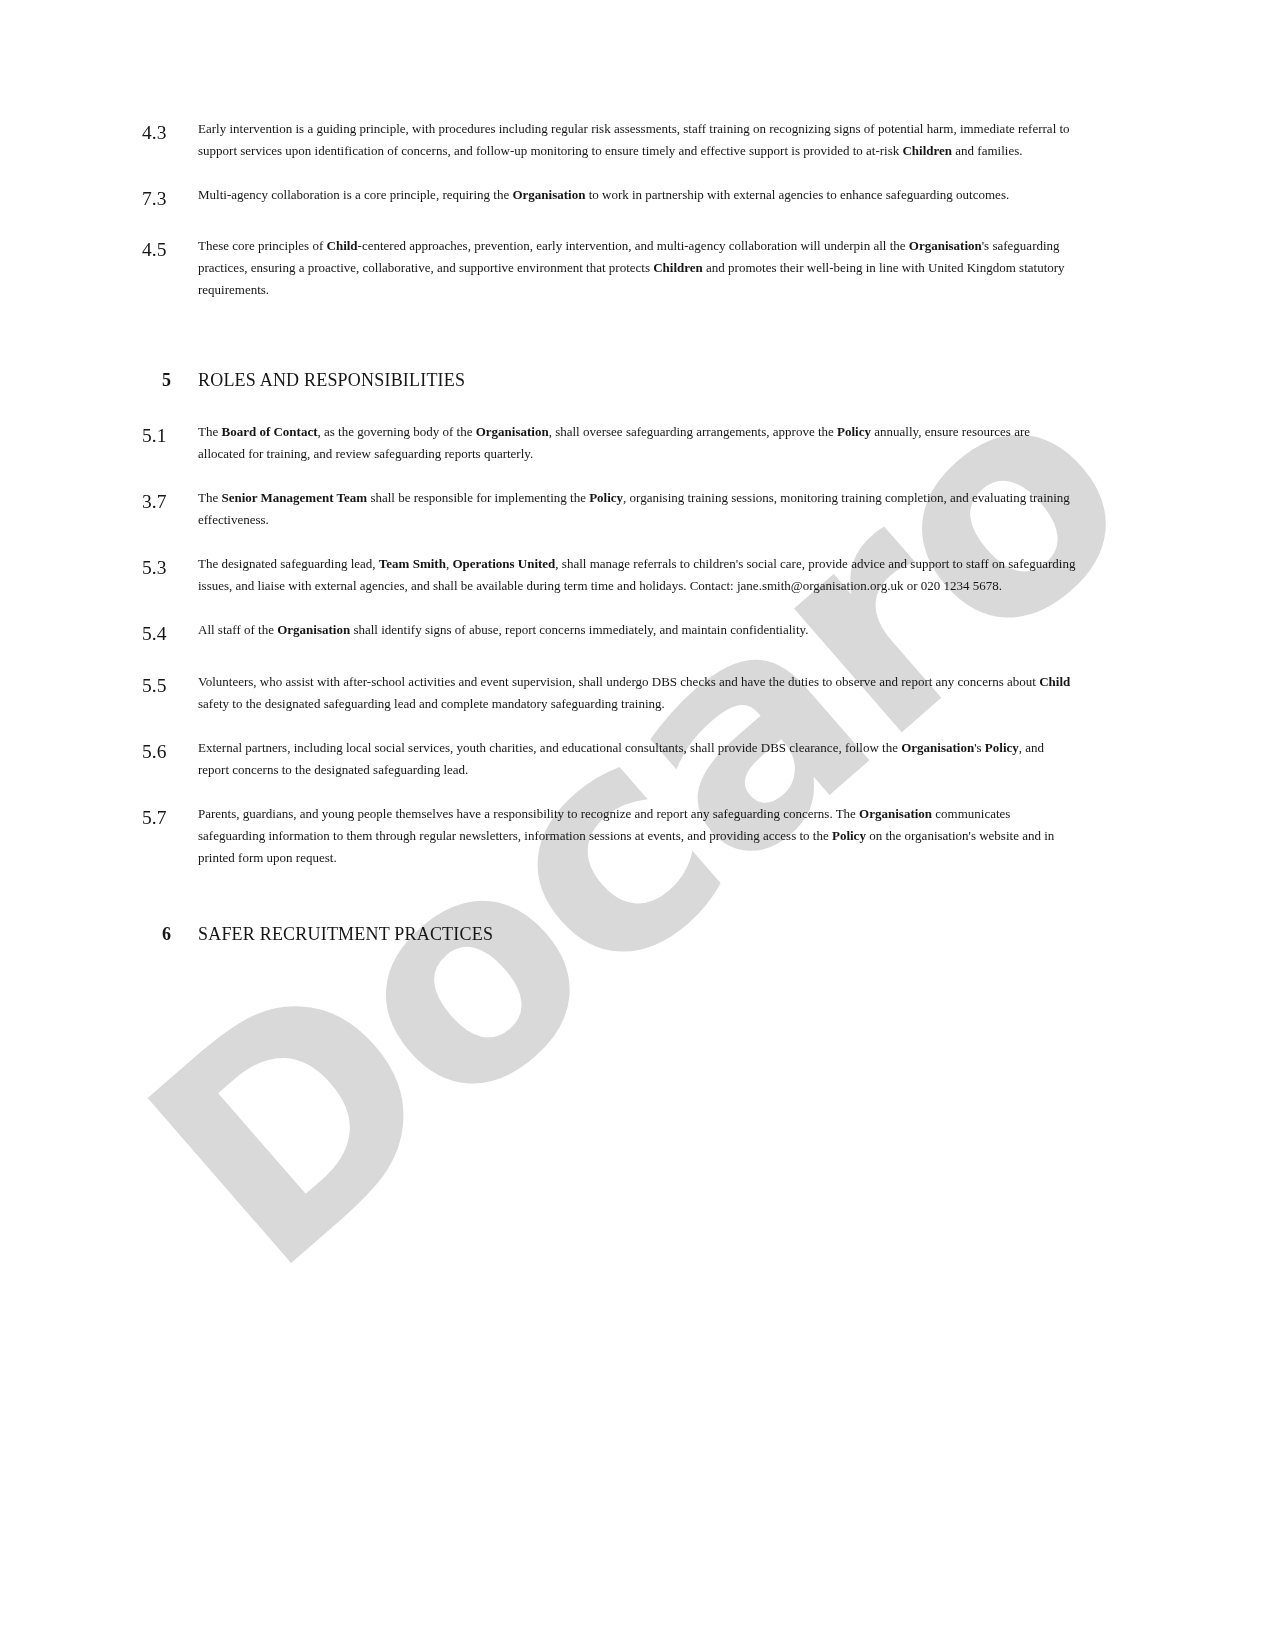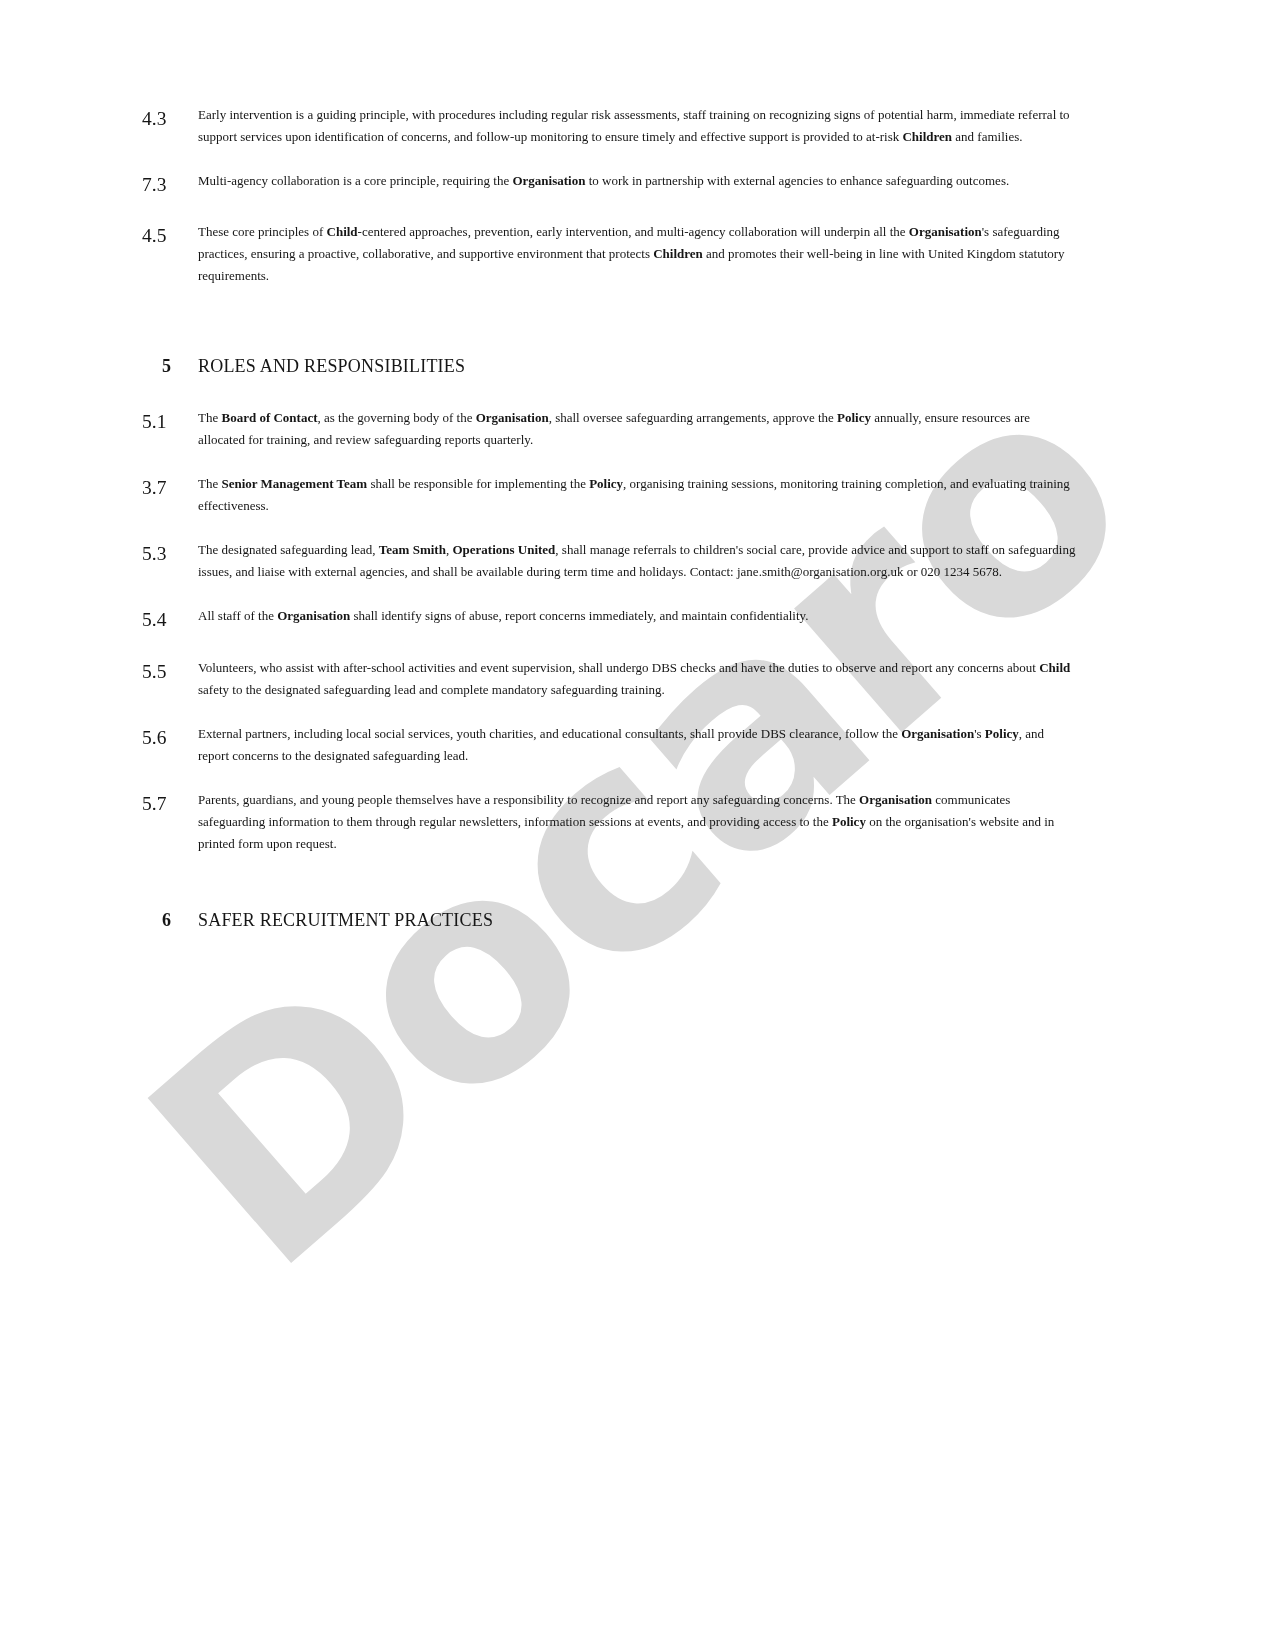--- a/index.html
+++ b/index.html
@@ -43,20 +43,21 @@
     left: 142px;
     top: 104px;
     width: 935px;
     z-index: 2;
   }
 
   .clause {
     display: flex;
     align-items: flex-start;
     margin-bottom: 22px;
+    margin-top: 14px;
   }
   .clause .num {
     flex: 0 0 56px;
     font-size: 19.5px;
     line-height: 29.4px;
     text-align: left;
     padding-left: 0;
   }
   .clause .body {
     flex: 1 1 auto;

